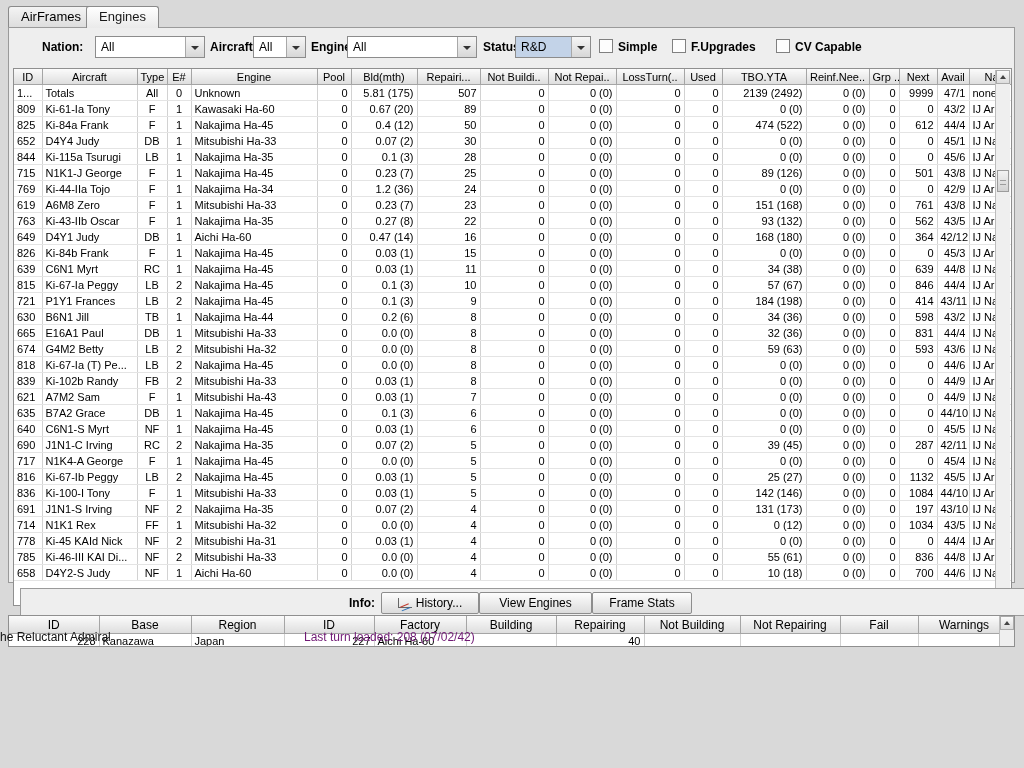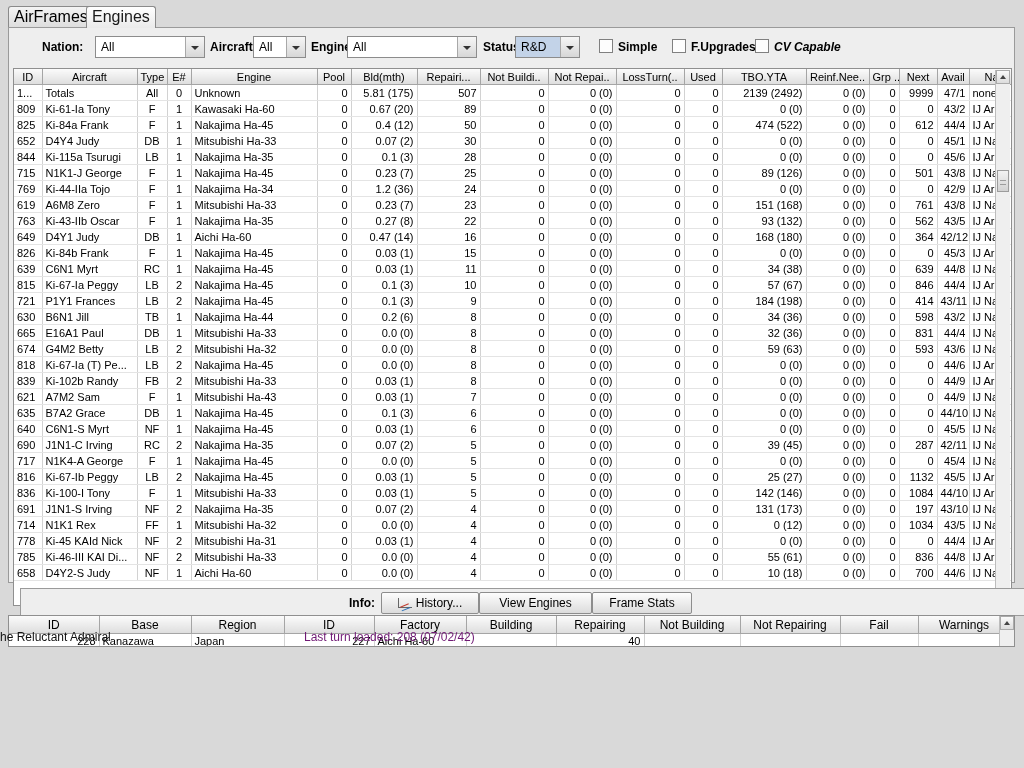--- a/index.html
+++ b/index.html
@@ -24,26 +24,26 @@
     left: 8px;
     top: 6px;
     width: 1008px;
     height: 22px;
   }
   .tab {
     position: absolute;
     top: 0;
     height: 21px;
     line-height: 20px;
-    padding: 0 5px;
+    padding: 0 12px;
     border: 1px solid #8a8a8a;
     border-bottom: none;
     border-radius: 3px 3px 0 0;
     background: linear-gradient(to bottom, #f4f4f4, #dcdcdc);
-    font-size: 16px;
+    font-size: 13px;
     color: #000;
     cursor: default;
   }
   .tab.selected {
     background: linear-gradient(to bottom, #ffffff, #eaeaea);
     font-weight: normal;
     color: #1a1a1a;
     z-index: 3;
   }
   .tab.t0 { left: 0px; }
@@ -407,32 +407,32 @@
         <div class="arrowbox"></div>
       </div>
 
       <div class="flabel" style="left:301px;">Engine:</div>
       <div class="combo" style="left:337px; width:130px;">
         <div class="cval">All</div>
         <div class="arrowbox"></div>
       </div>
 
       <div class="flabel" style="left:473px;">Status:</div>
-      <div class="combo highlight" style="left:505px; width:65px;">
+      <div class="combo highlight" style="left:505px; width:76px;">
         <div class="cval">R&amp;D</div>
         <div class="arrowbox"></div>
       </div>
 
       <div class="checkwrap" style="left:589px;text-align:right;">
         <span class="checkbox"></span><span class="cbl">Simple</span>
       </div>
       <div class="checkwrap" style="left:662px;">
         <span class="checkbox"></span><span class="cbl">F.Upgrades</span>
       </div>
-      <div class="checkwrap" style="left:745px;font-style:italic;">
+      <div class="checkwrap" style="left:766px;">
         <span class="checkbox"></span><span class="cbl">CV Capable</span>
       </div>
     </div>
 
     <div class="tablewrap">
       <table class="grid">
         <colgroup>
           <col style="width:28px">
             <col style="width:95px">
             <col style="width:30px">

